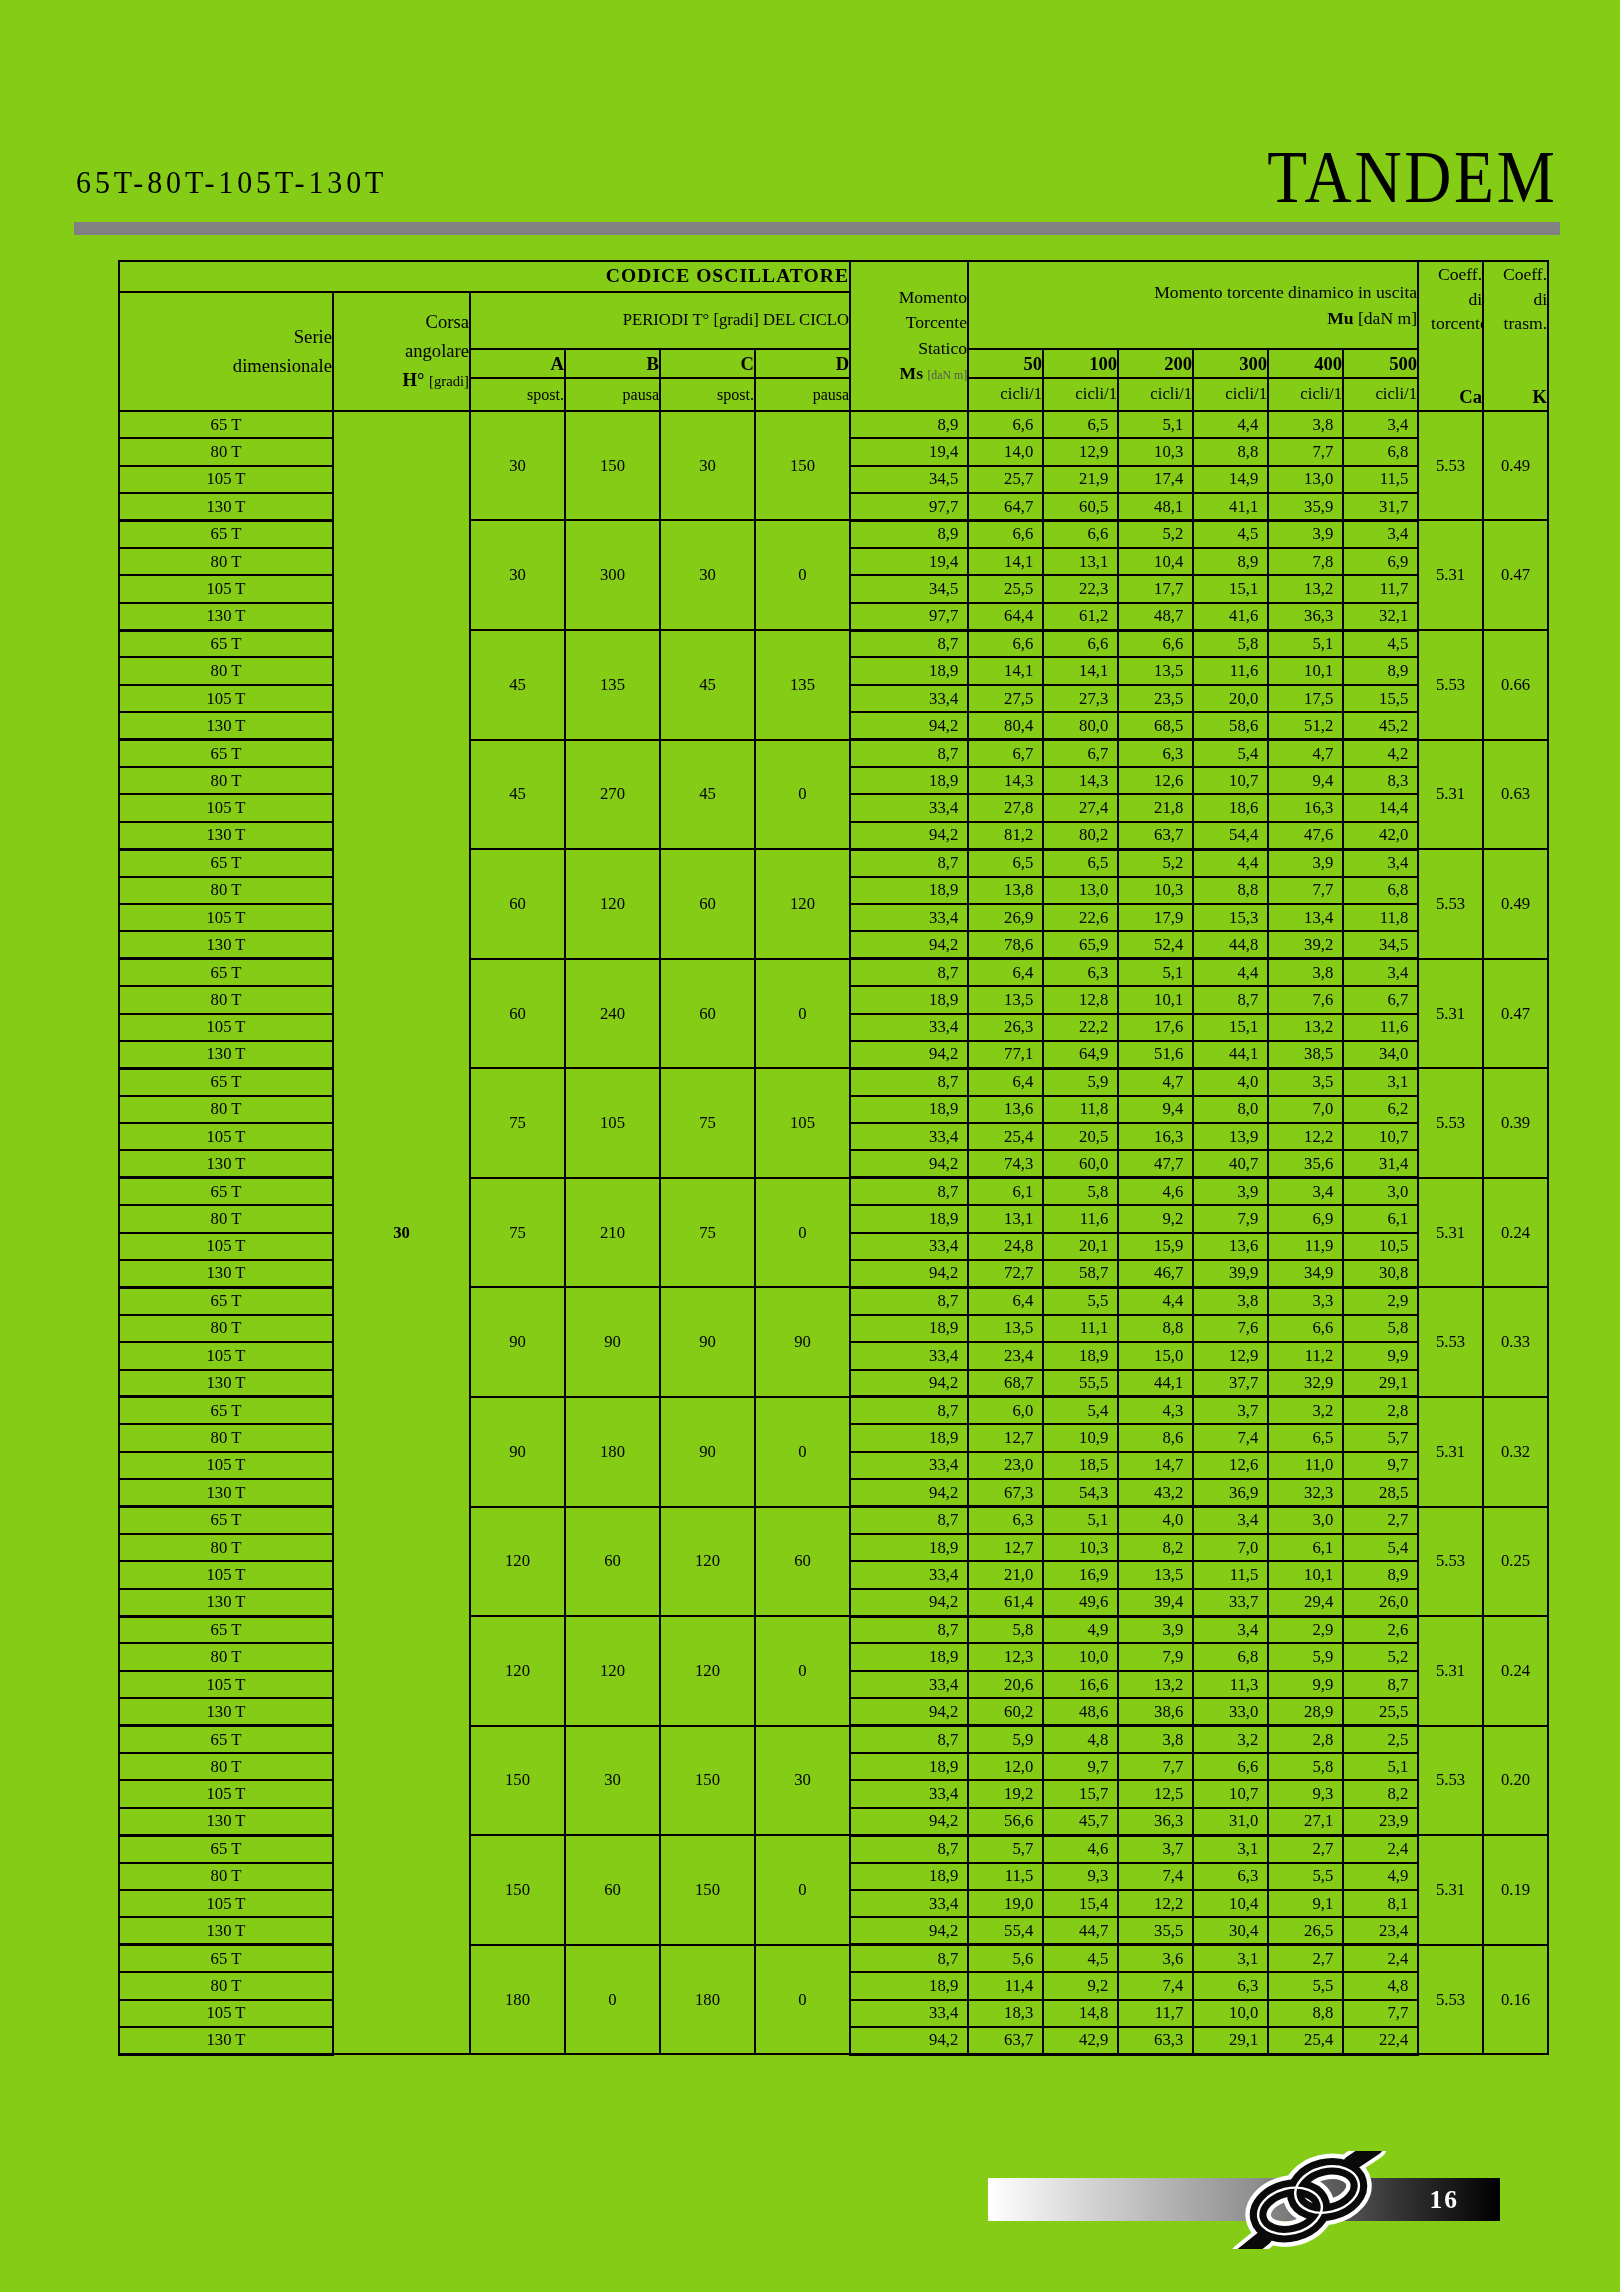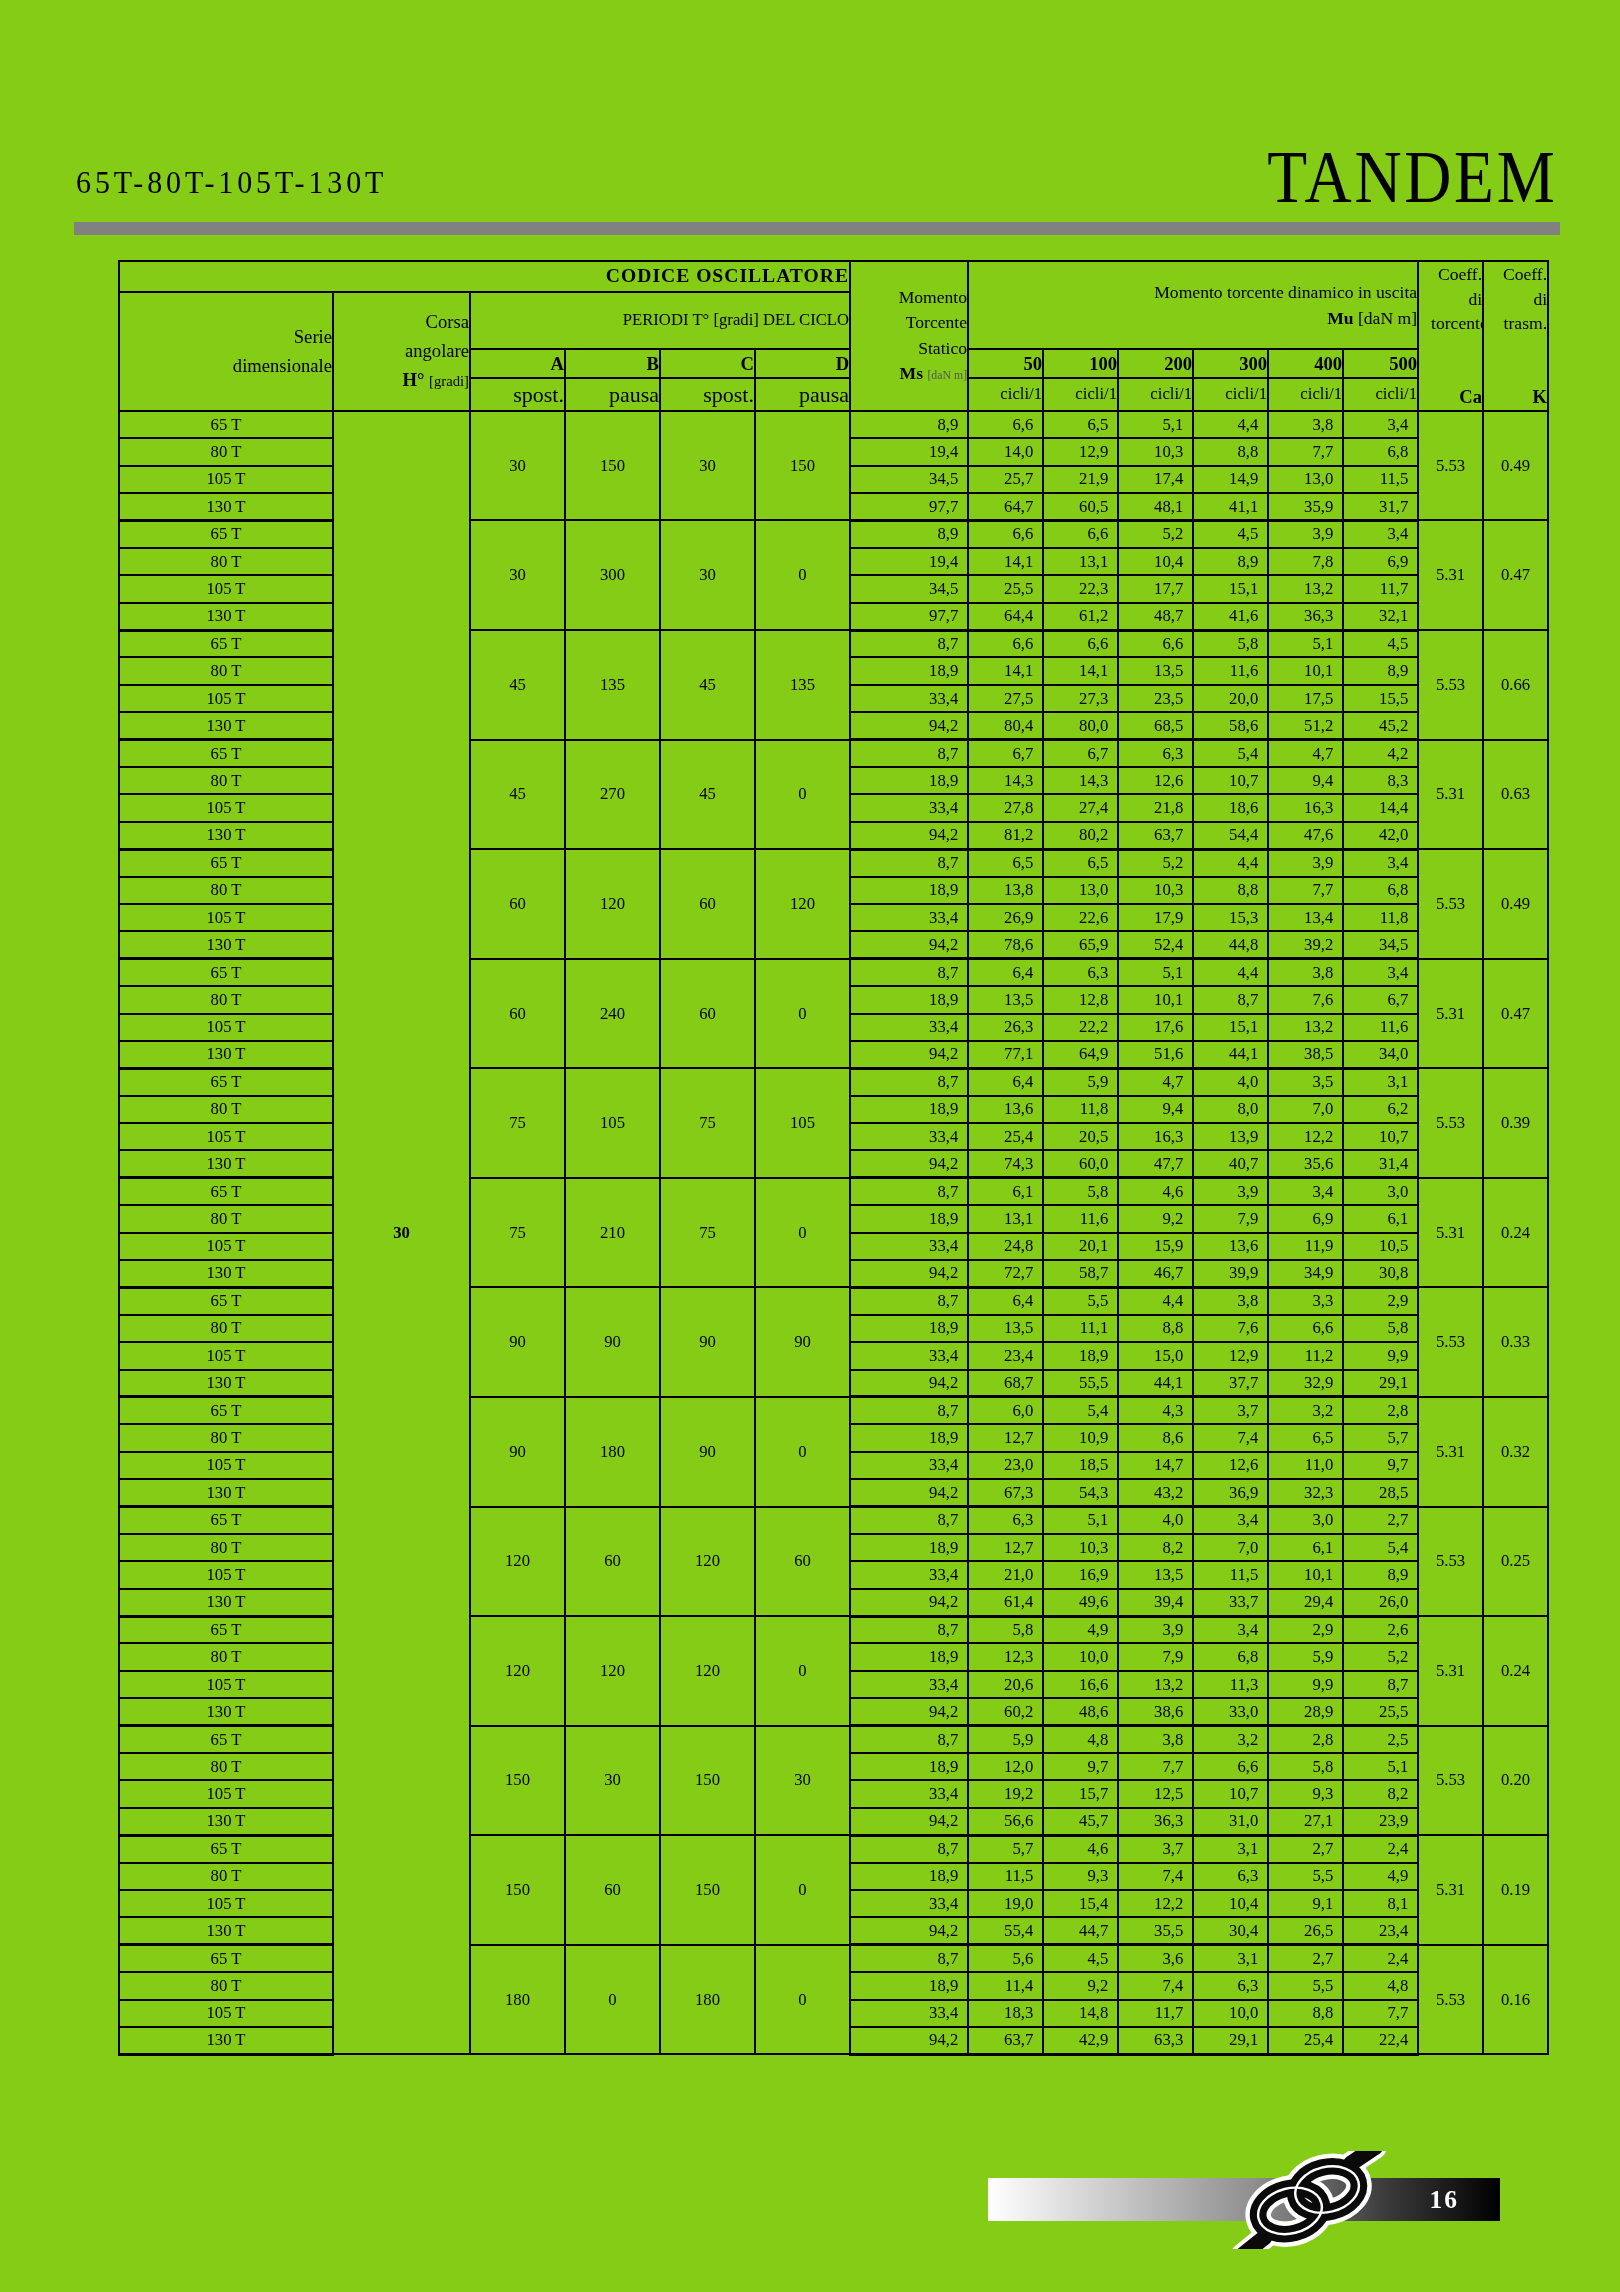--- a/index.html
+++ b/index.html
@@ -31,21 +31,21 @@
   .hr3 th { height:29px; }
   .hr4 th { height:33px; }
   thead tr.hr4 th { border-bottom:2.9px solid #000; }
   .h-codice  { font-weight:bold; font-size:19.6px; letter-spacing:1px; }
   .h-ms      { font-size:17.6px; line-height:1.45; }
   .h-mu      { font-size:17.6px; line-height:1.5; }
   .h-serie   { font-size:18.6px; line-height:1.6; }
   .h-corsa   { font-size:18.6px; line-height:1.55; }
   .h-periodi { font-size:16.7px; }
   .h-letter  { font-weight:bold; font-size:18.6px; }
-  .h-sub     { font-size:22px; }
+  .h-sub     { font-size:16px; }
   .h-cicli-num { font-weight:bold; font-size:18.6px; }
   .h-cicli-sub { font-size:16.7px; }
   .h-coeff   { font-size:17.6px; line-height:1.4;padding-left:12px; }
   .b { font-weight:bold; }
   .big { font-size:18.6px;margin-top:48px; }
   .unit  { font-size:11.8px; color:#555; font-weight:normal; }
   .unit2 { font-size:14.7px; font-weight:normal; }
 
   .spec-table tbody td { height:27.4px; font-size:16.7px; vertical-align:middle; }
   td.serie-cell  { text-align:center; border-top-width:2.9px; border-bottom-width:2.9px; }

